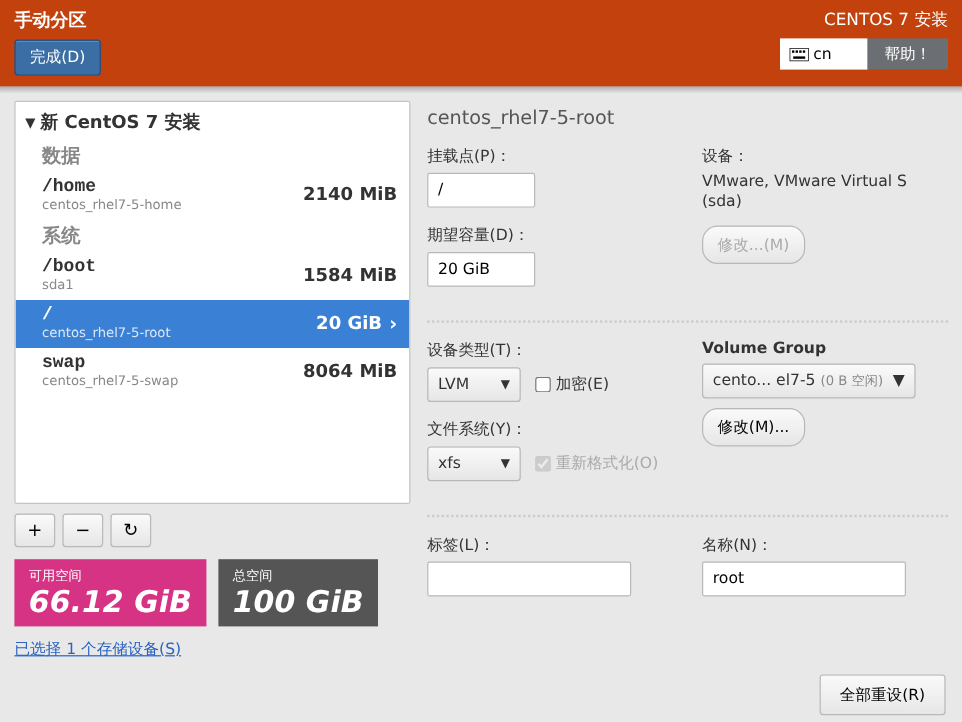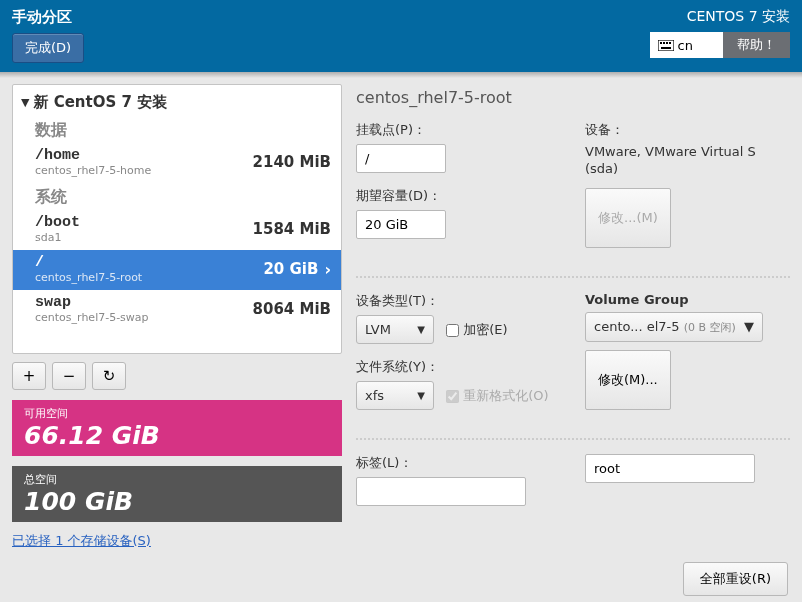--- a/index.html
+++ b/index.html
@@ -1,18 +1,18 @@
 <!DOCTYPE html>
 <html><head>
 <meta charset="utf-8">
 <style>
 * { box-sizing: border-box; margin: 0; padding: 0; font-family: "DejaVu Sans", Arial, sans-serif; }
 body { width: 802px; height: 602px; background: #e8e8e8; overflow: hidden; font-size: 13px; color: #333; }
 
-.topbar { height: 72px; background: #0369a1; color: #fff; display: flex; justify-content: space-between; padding: 8px 12px 0 12px; position: relative; }
+.topbar { height: 72px; background: #c2410c; color: #fff; display: flex; justify-content: space-between; padding: 8px 12px 0 12px; position: relative; }
 .topbar-left { display: flex; flex-direction: column; gap: 6px; }
 .topbar-title { font-size: 15px; font-weight: bold; }
 .done-btn { background: #3a6ea5; border: 1px solid #1a4e85; color: #fff; padding: 5px 12px; border-radius: 3px; cursor: pointer; font-size: 13px; box-shadow: inset 0 1px 0 rgba(255,255,255,0.2); }
 .topbar-right { text-align: right; }
 .install-title { font-size: 14px; margin-bottom: 6px; }
 .lang-help { display: flex; gap: 0; }
 .lang-box { background: #fff; color: #000; padding: 4px 30px 4px 8px; font-size: 13px; display: flex; align-items: center; gap: 4px; }
 .lang-box svg { width: 16px; height: 11px; }
 .help-btn { background: #6b6e73; color: #fff; border: none; padding: 4px 14px; cursor: pointer; font-size: 13px; }
 .topbar-shadow { position: absolute; bottom: -6px; left: 0; right: 0; height: 6px; background: linear-gradient(#00000040, transparent); }
@@ -29,39 +29,39 @@
 .tree-row-left { display: flex; flex-direction: column; }
 .tree-name { font-weight: bold; font-size: 15px; font-family: Liberation Mono, monospace; }
 .tree-sub { font-size: 11px; color: #888; }
 .tree-row.selected .tree-sub { color: #dce7f5; }
 .tree-size { font-weight: bold; font-size: 15px; white-space: nowrap; }
 .tree-chevron { font-size: 16px; font-weight: bold; margin-left: 6px; color: #fff; }
 
 .tree-controls { display: flex; gap: 0; margin-top: 8px; }
 .tree-btn { width: 34px; height: 28px; border: 1px solid #b8b8b8; background: linear-gradient(#fafafa,#e6e6e6); cursor: pointer; font-size: 15px; border-radius: 3px; margin-right: 6px; }
 
-.space-row { display: flex; gap: 10px; margin-top: 10px; flex-direction: column; }
+.space-row { display: flex; gap: 10px; margin-top: 10px; }
 .space-box { padding: 6px 12px; color: #fff; min-width: 100px; }
 .space-box.avail { background: #d63384; }
 .space-box.total { background: #555; }
 .space-label { font-size: 11px; }
 .space-val { font-size: 25px; font-weight: bold; font-style: italic; }
 
 .storage-link { color: #2962c0; text-decoration: underline; font-size: 13px; margin-top: 10px; display: inline-block; cursor: pointer; }
 
 .right-panel { flex: 1; padding-top: 4px; }
 .detail-title { font-size: 16px; color: #555; margin-bottom: 14px; }
 .detail-grid { display: grid; grid-template-columns: 1fr 1fr; column-gap: 24px; }
 .field { margin-bottom: 14px; }
 .field-label { font-size: 13px; margin-bottom: 5px; color: #333; }
 .text-input { width: 90px; padding: 6px 8px; border: 1px solid #b8b8b8; background: #fff; font-size: 13px; border-radius: 2px; }
 .text-input.wide { width: 170px; }
 .select-btn { display: inline-flex; align-items: center; justify-content: space-between; padding: 6px 8px; border: 1px solid #b8b8b8; background: linear-gradient(#fafafa,#e6e6e6); font-size: 13px; border-radius: 3px; cursor: pointer; min-width: 78px; }
 .select-btn .caret { font-size: 10px; margin-left: 6px; }
-.btn-std { padding: 20px 12px; border: 1px solid #b8b8b8; background: linear-gradient(#fafafa,#e6e6e6); font-size: 13px; border-radius: 2px; cursor: pointer; }
+.btn-std { padding: 6px 12px; border: 1px solid #b8b8b8; background: linear-gradient(#fafafa,#e6e6e6); font-size: 13px; border-radius: 13px; cursor: pointer; }
 .btn-std:disabled { color: #aaa; cursor: default; }
 .checkbox-row { display: inline-flex; align-items: center; gap: 4px; margin-left: 8px; font-size: 13px; vertical-align: middle; }
 .checkbox-row.disabled { color: #aaa; }
 .dotted-hr { border: none; border-top: 2px dotted #ccc; margin: 14px 0; }
 .device-text { font-size: 13px; color: #333; margin-bottom: 10px; line-height: 1.3; }
 .vg-select { display: inline-flex; align-items: center; padding: 6px 8px; border: 1px solid #b8b8b8; background: linear-gradient(#fafafa,#e6e6e6); font-size: 13px; border-radius: 3px; cursor: pointer; width: 178px; justify-content: space-between; }
 .vg-sub { color: #888; font-size: 11px; }
 
 .footer { display: flex; justify-content: flex-end; padding: 0 14px; }
 .reset-btn { padding: 7px 16px; border: 1px solid #b8b8b8; background: linear-gradient(#fafafa,#e6e6e6); font-size: 13px; border-radius: 3px; cursor: pointer; }
@@ -228,20 +228,21 @@
     </div>
 
     <div class="dotted-hr"></div>
 
     <div class="detail-grid">
       <div class="field">
         <div class="field-label">标签(L)：</div>
         <input class="text-input wide" value="" style="">
       </div>
       <div class="field">
+        <div class="field-label">名称(N)：</div>
         <input class="text-input wide" value="root" style="">
       </div>
     </div>
   </div>
 </div>
 
 <div class="footer">
   <button class="reset-btn">全部重设(R)</button>
 </div>
 

